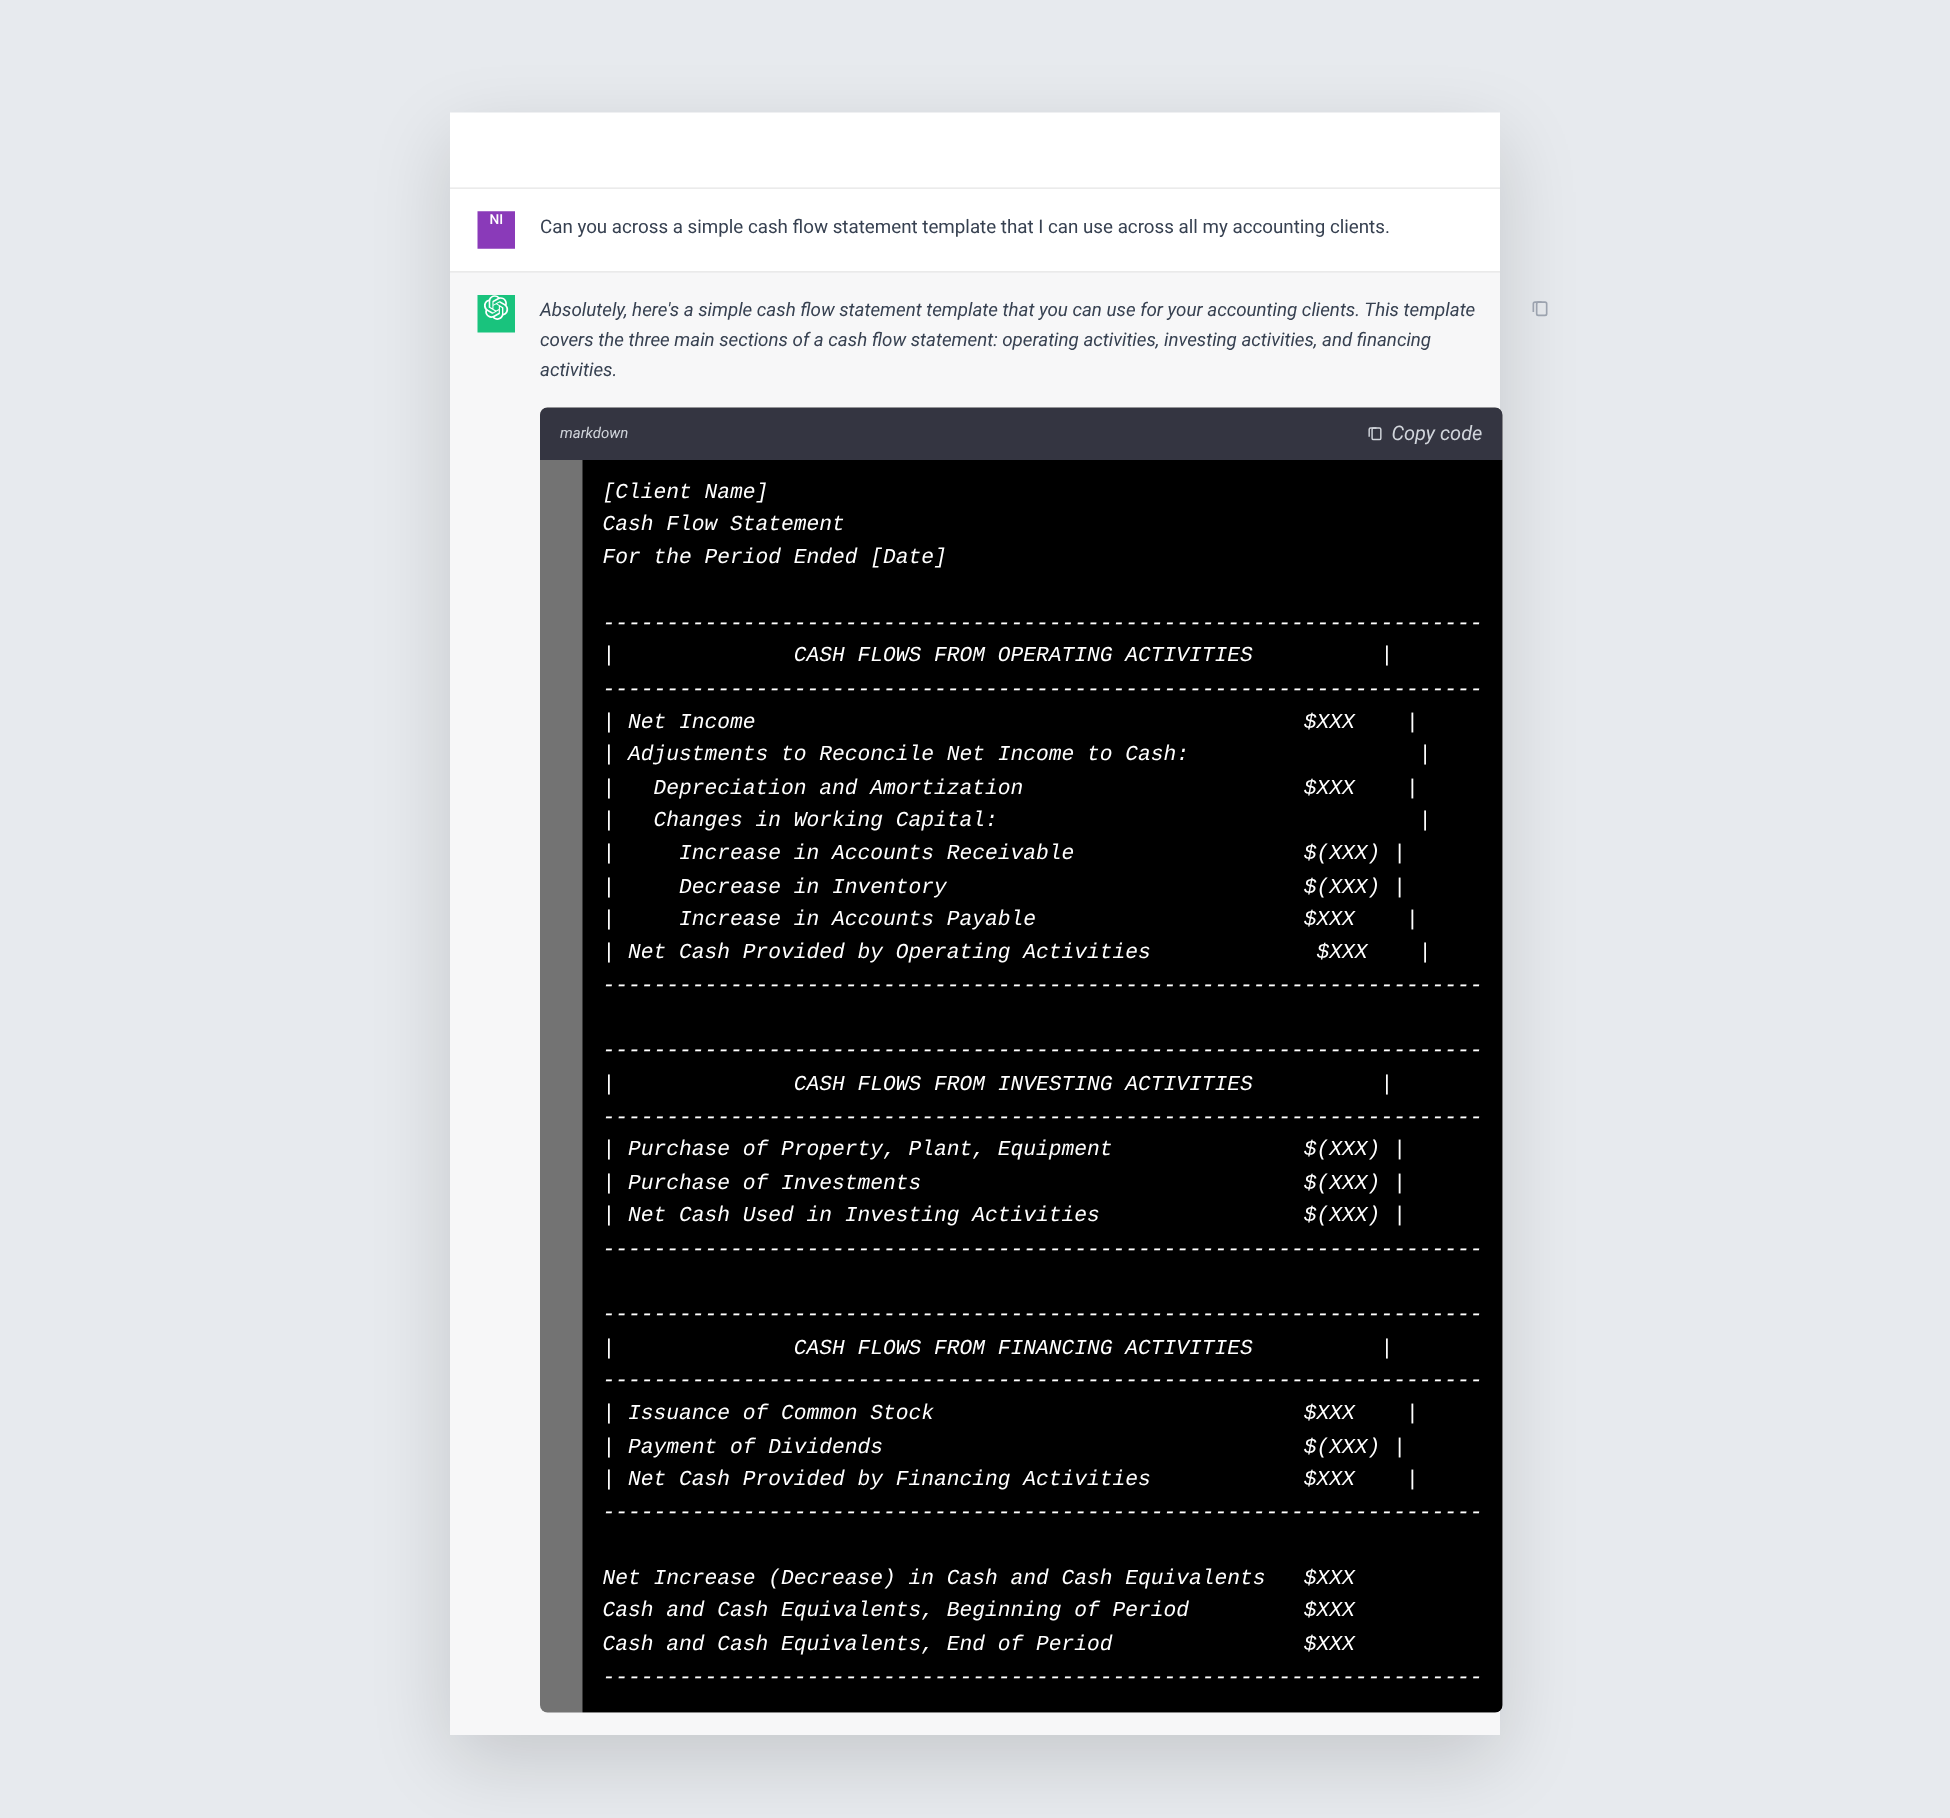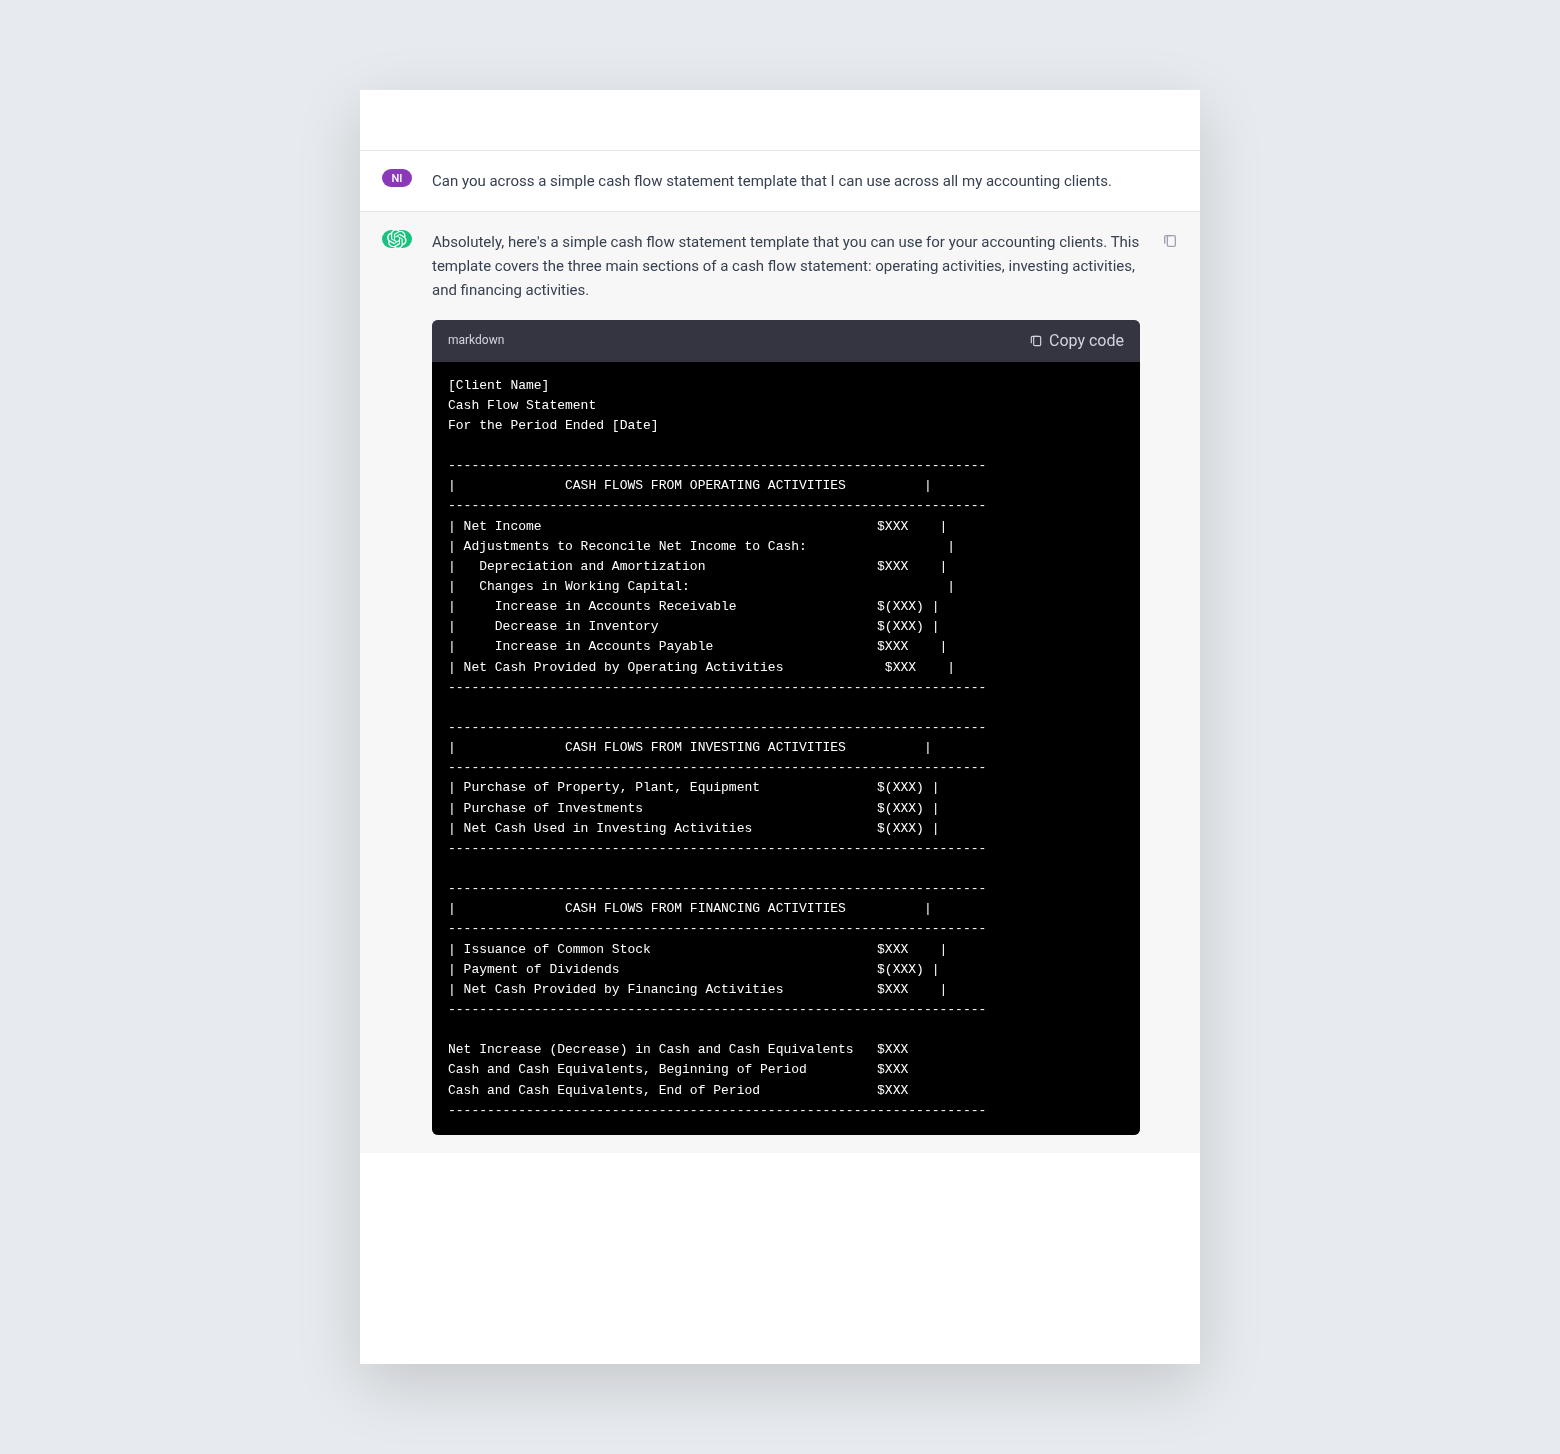--- a/index.html
+++ b/index.html
@@ -28,25 +28,24 @@
       gap: 20px;
     }
     .message-row.user {
       background: #fff;
     }
     .message-row.assistant {
       background: #f7f7f8;
     }
     .avatar {
       width: 30px;
-      height: 18px;
+      height: 30px;
       flex-shrink: 0;
-      border-radius: 10px;
+      border-radius: 0;
       display: flex;
-      align-items: center;
       justify-content: center;
       font-size: 11px;
       font-weight: 500;
       color: #fff;
     }
     .avatar.user-avatar {
       background: #8a3ab9;
     }
     .avatar.assistant-avatar {
       background: #19c37d;
@@ -57,20 +56,21 @@
       fill: #fff;
     }
     .message-content {
       flex: 1;
       font-size: 15px;
       line-height: 1.6;
       color: #374151;
     }
     .message-body {
       position: relative;
+      font-style: italic;
     }
     .copy-icon-top {
       position: absolute;
       right: -38px;
       top: 2px;
       width: 16px;
       height: 16px;
       color: #9ca3af;
       cursor: pointer;
     }
@@ -99,24 +99,25 @@
     }
     .copy-code-btn svg {
       width: 14px;
       height: 14px;
     }
     .code-content {
       background: #000;
       color: #fff;
       padding: 14px 16px;
       font-family: 'Courier New', Consolas, monospace;
-      font-size: 13px;
+      font-size: 17px;
       line-height: 1.55;
       white-space: pre;
       overflow-x: auto;
+      margin-left: 34px;
     }
   </style>
 </head>
 <body>
 
 <div class="chat-container">
 
   <div class="message-row user">
     <div class="avatar user-avatar">
       <span>NI</span>

